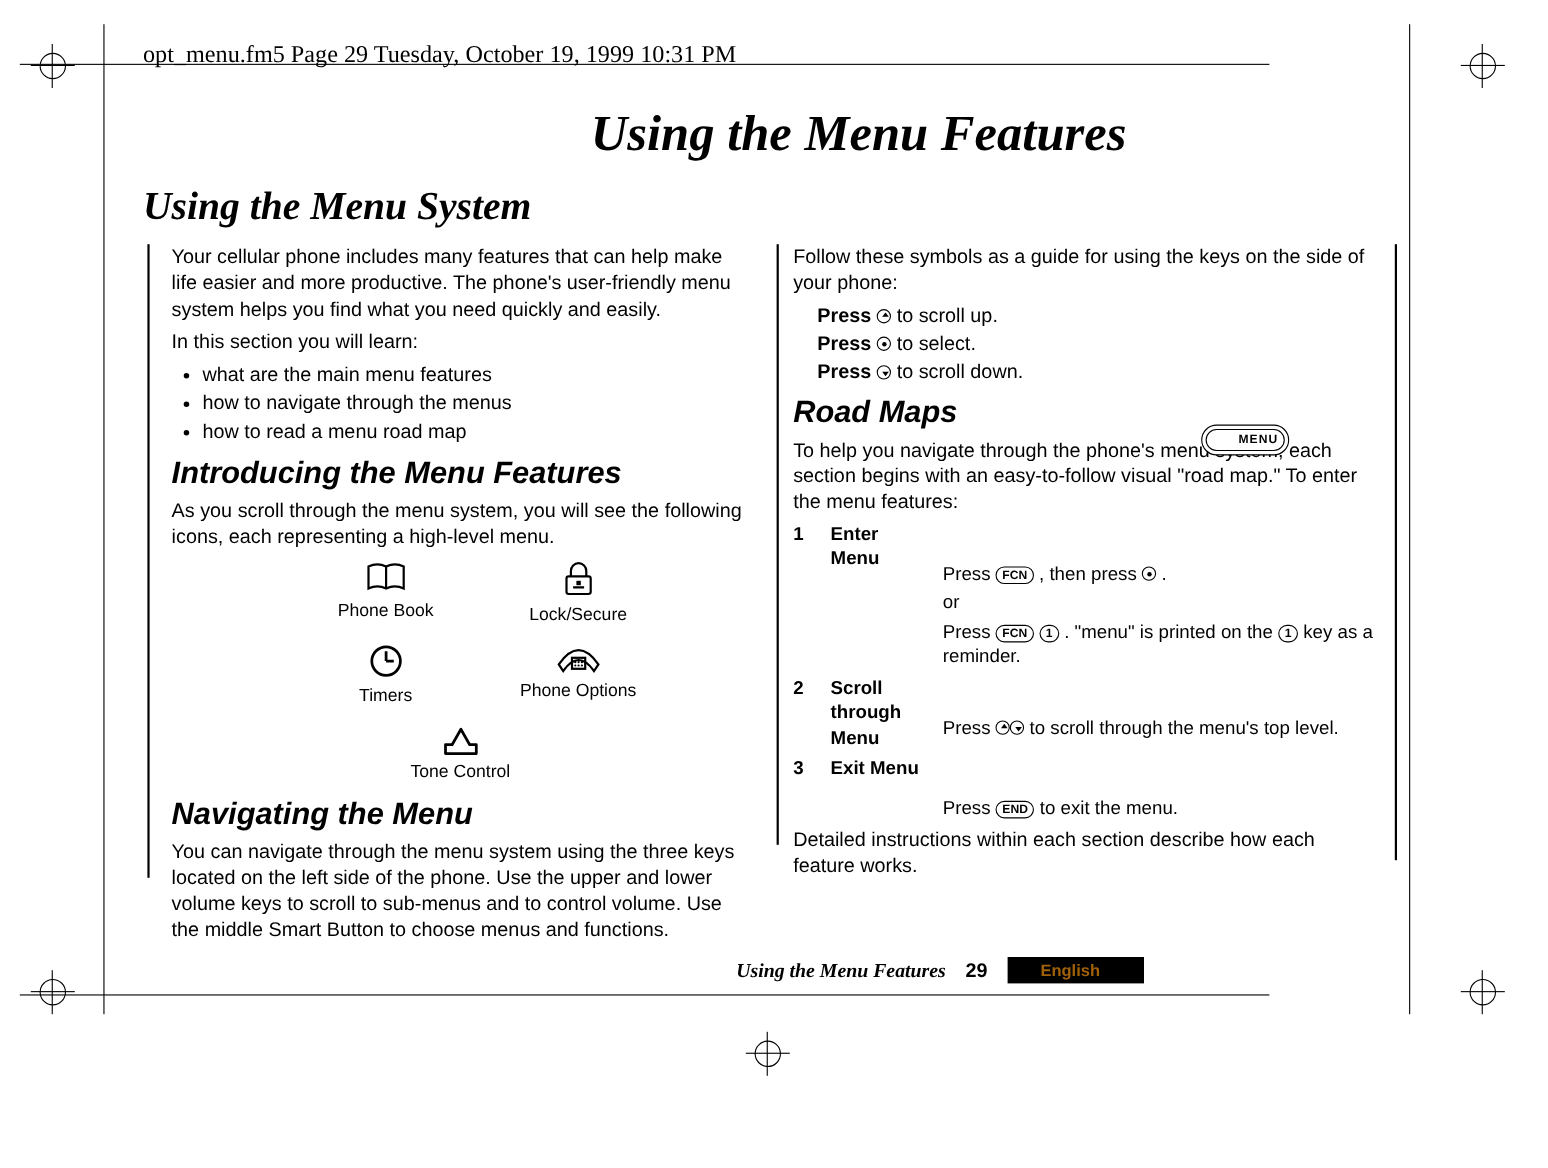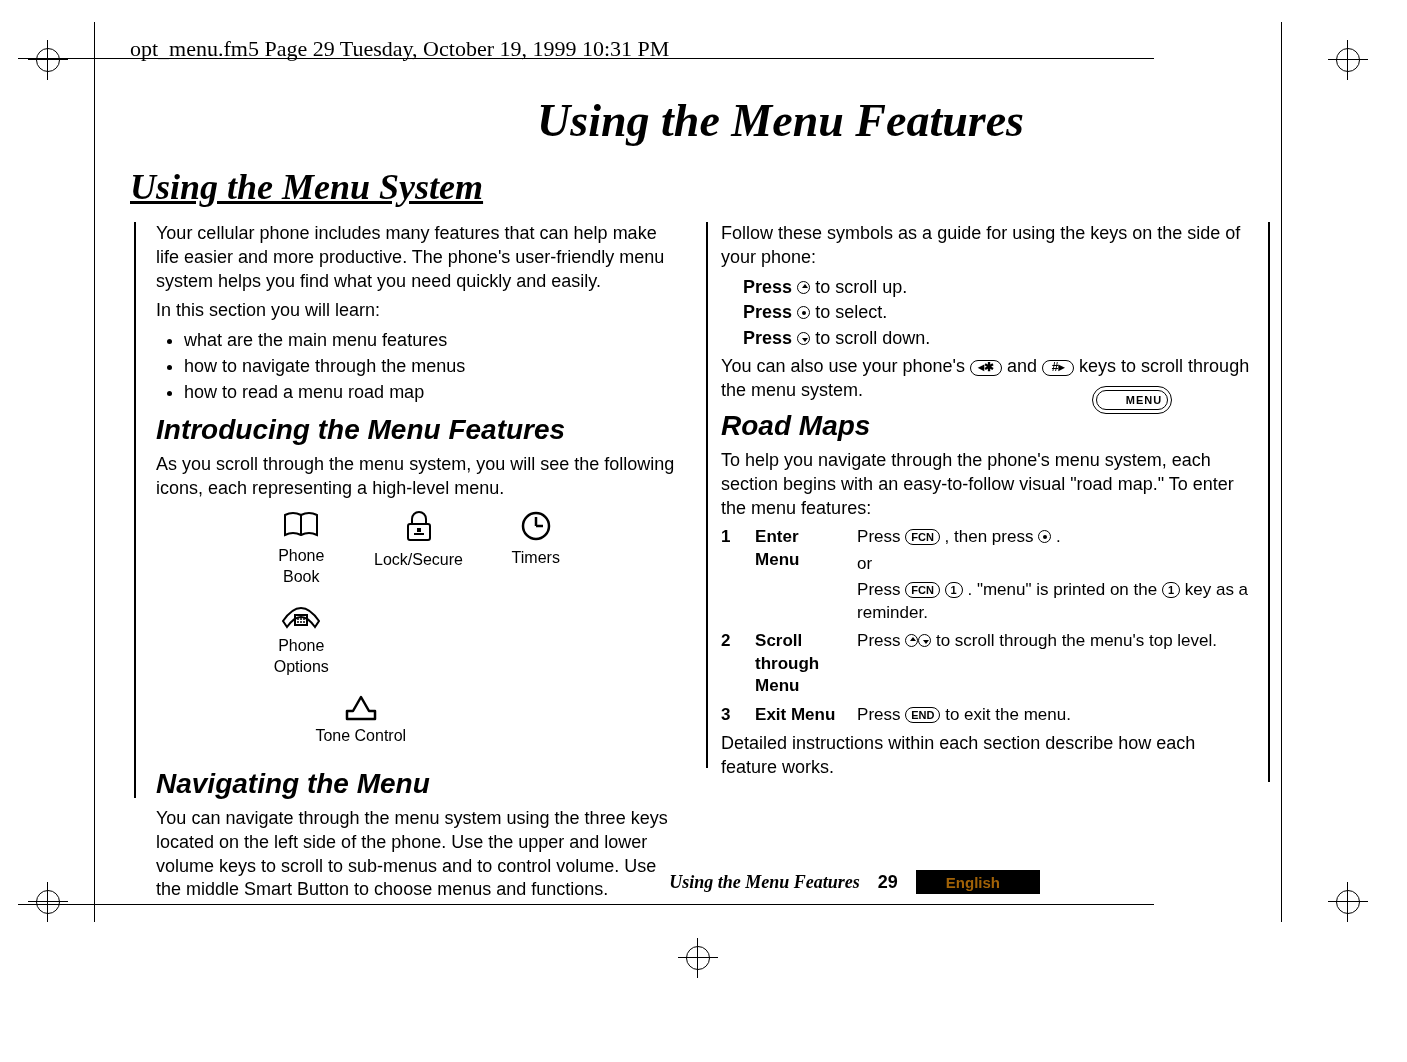--- a/index.html
+++ b/index.html
@@ -57,44 +57,43 @@
     position: absolute; right: 148px; top: 94px;
     font-family: "Times New Roman", serif;
     font-style: italic; font-weight: bold;
     font-size: 46px;
   }
   .section-title {
     position: absolute; left: 130px; top: 166px;
     font-family: "Times New Roman", serif;
     font-style: italic; font-weight: bold;
     font-size: 36px;
-    text-decoration: underline;
   }
 
   .cols {
     position: absolute; left: 156px; top: 222px;
     width: 1100px;
     display: flex; gap: 40px;
   }
   .col { width: 530px; font-size: 18px; line-height: 1.32; }
   .col.right { width: 540px; }
   .p { margin: 0 0 6px 0; }
   ul.bullets { margin: 2px 0 8px 0; padding: 0 0 0 28px; }
   ul.bullets li { margin: 2px 0; }
   .h3 {
     font-weight: bold; font-style: italic;
     font-size: 28px;
     margin: 6px 0 4px 0;
   }
   .icon-grid {
     display: grid;
-    grid-template-columns: 1fr 1fr 1fr;
+    grid-template-columns: 1fr;
     gap: 14px 30px;
     width: 320px;
-    margin: 8px auto 20px auto;
+    margin: 8px auto 10px auto;
     text-align: center;
     font-size: 16px;
   }
   .icon-grid .cell { display: flex; flex-direction: column; align-items: center; gap: 4px; }
   .icon-grid .wide { grid-column: 1 / span 2; }
 
   .sub-divider {
     position: absolute;
     left: 706px; top: 222px; width: 0; height: 546px;
     border-left: 2px solid #000;
@@ -114,21 +113,21 @@
   .key-defs div { margin: 2px 0; }
   .bold { font-weight: bold; }
 
   .roadmap-table {
     margin-top: 6px;
     font-size: 17px;
   }
   .roadmap-row { display: flex; align-items: flex-start; gap: 16px; margin-bottom: 6px; }
   .roadmap-num { width: 18px; font-weight: bold; }
   .roadmap-label { width: 86px; font-weight: bold; }
-  .roadmap-desc { flex: 1; }
+  .roadmap-desc { flex: 1; margin-top: 36px; }
 
   .key-oval {
     display: inline-block;
     border: 1.5px solid #000;
     border-radius: 12px;
     font-size: 11px;
     padding: 0 5px 1px 5px;
     height: 16px; line-height: 14px;
     vertical-align: 1px;
     font-weight: bold;
@@ -319,27 +318,20 @@
           <span class="bold">Press</span>
           <span class="smart-dot dot"></span>
           <span> to select.</span>
         </div>
         <div>
           <span class="bold">Press</span>
           <span class="smart-dot down"></span>
           <span> to scroll down.</span>
         </div>
       </div>
-      <p class="p">
-        <span>You can also use your phone's </span>
-        <span class="arrow-btn">◂✱</span>
-        <span> and </span>
-        <span class="arrow-btn">#▸</span>
-        <span> keys to scroll through the menu system.</span>
-      </p>
 
       <div class="h3">Road Maps</div>
       <p class="p">To help you navigate through the phone's menu system, each section begins with an easy-to-follow visual "road map." To enter the menu features:</p>
 
       <div class="roadmap-table">
         <div class="roadmap-row">
           <div class="roadmap-num">1</div>
           <div class="roadmap-label">Enter Menu</div>
           <div class="roadmap-desc">
             <div>

